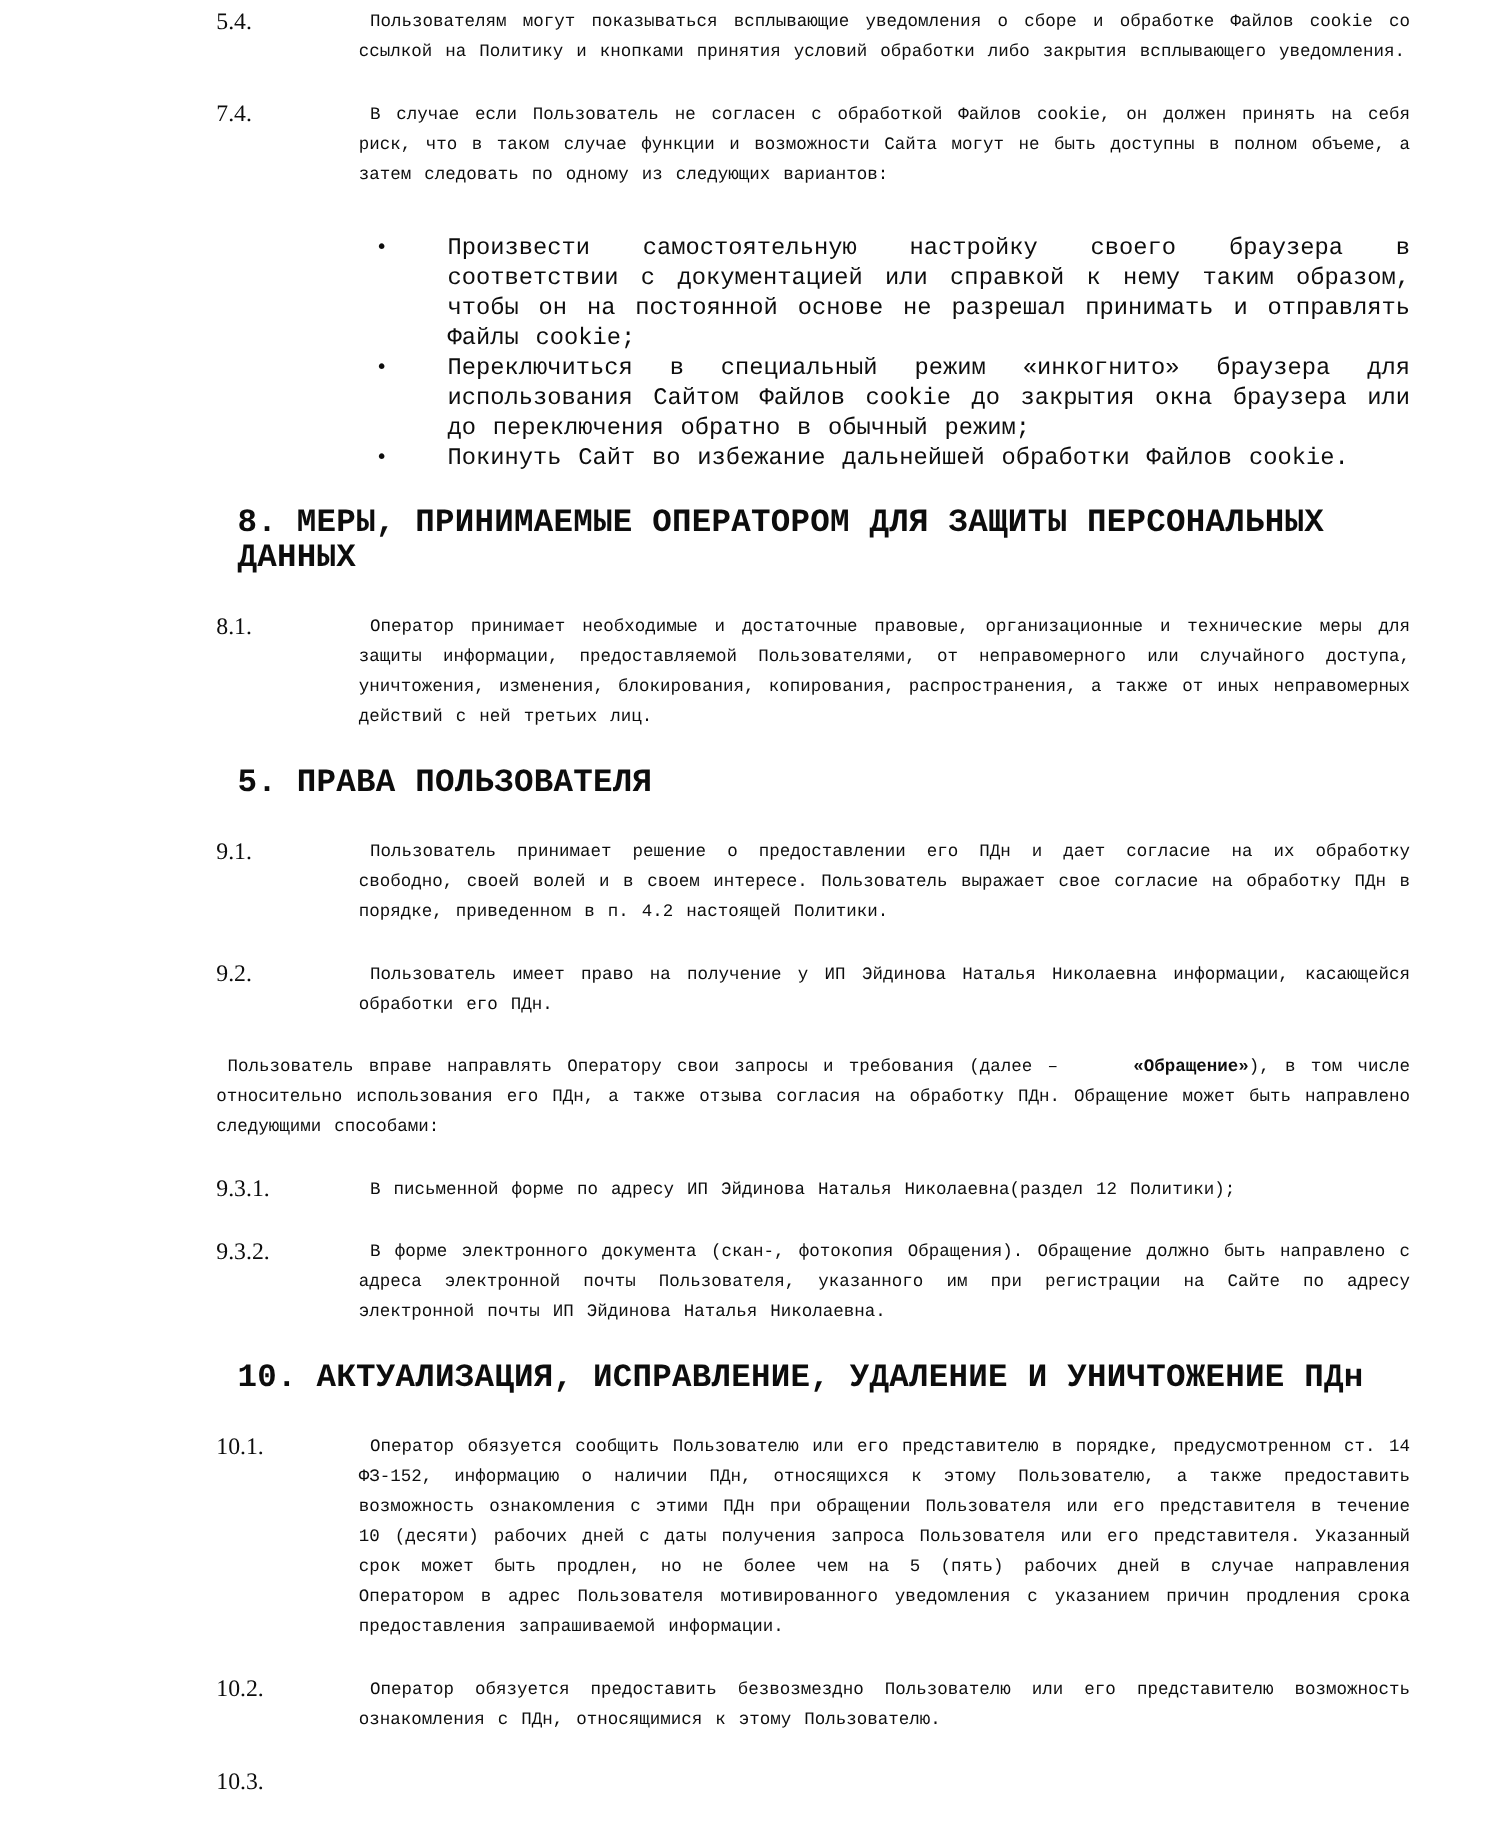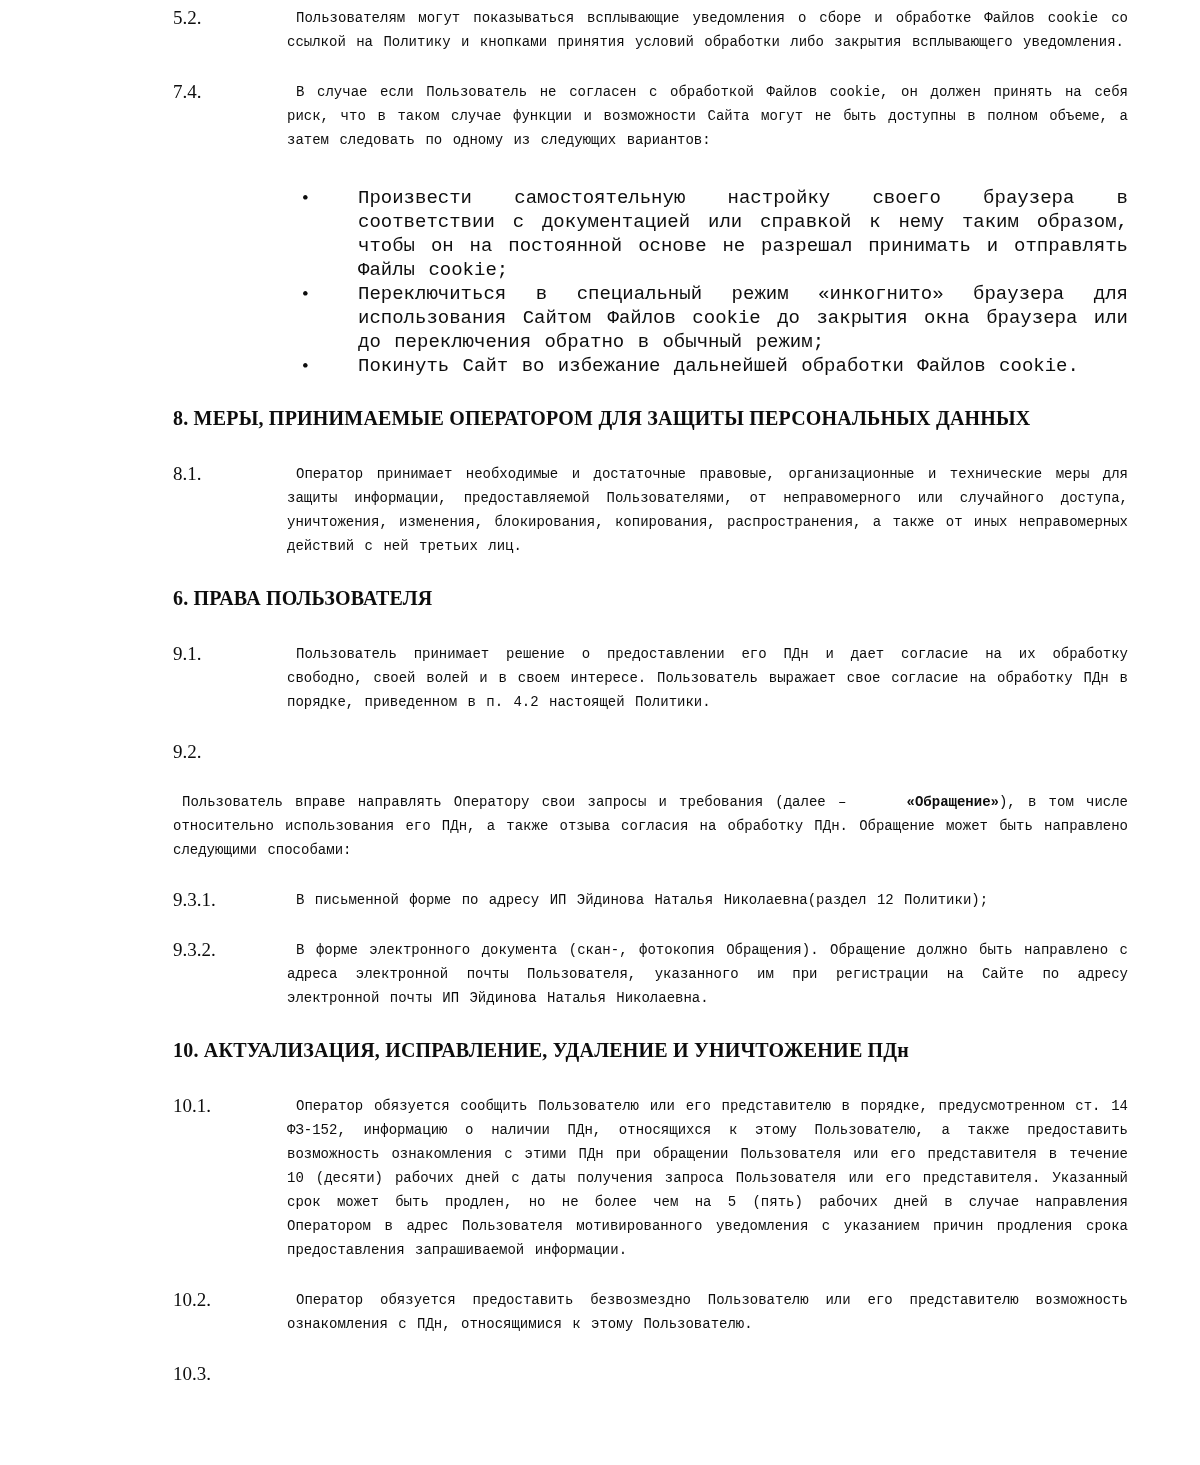--- a/index.html
+++ b/index.html
@@ -36,25 +36,26 @@
     flex: 1;
     font-size: 14px;
     line-height: 24px;
     text-align: justify;
     text-indent: 9px;
     word-spacing: 2px;
     font-family: Liberation Mono, monospace;
   }
   
   .heading {
-    font-size: 20px;
+    font-size: 26px;
     line-height: 28px;
     font-weight: bold;
-    margin: 18px 0 30px 0;
+    margin: 18px 0 30px 17px;
     letter-spacing: 0.2px;
+    font-family: Liberation Mono, monospace;
   }
   
   .bullets {
     margin: 34px 0 26px 129px;
   }
   .bullet {
     display: flex;
   }
   .bullet .dot {
     flex: none;
@@ -71,21 +72,21 @@
     font-family: Liberation Mono, monospace;
   }
   .b { font-weight: bold; margin-left: 48px; }
 </style>
 </head>
 <body>
 
 <div class="page">
 
   <div class="item">
-    <div class="num">5.2.</div>
+    <div class="num">5.4.</div>
     <div class="text">Пользователям могут показываться всплывающие уведомления о сборе и обработке Файлов cookie со ссылкой на Политику и кнопками принятия условий обработки либо закрытия всплывающего уведомления.</div>
   </div>
 
   <div class="item">
     <div class="num">7.4.</div>
     <div class="text">В случае если Пользователь не согласен с обработкой Файлов cookie, он должен принять на себя риск, что в таком случае функции и возможности Сайта могут не быть доступны в полном объеме, а затем следовать по одному из следующих вариантов:</div>
   </div>
 
   <div class="bullets">
     <div class="bullet">
@@ -102,29 +103,30 @@
     </div>
   </div>
 
   <h2 class="heading">8. МЕРЫ, ПРИНИМАЕМЫЕ ОПЕРАТОРОМ ДЛЯ ЗАЩИТЫ ПЕРСОНАЛЬНЫХ ДАННЫХ</h2>
 
   <div class="item">
     <div class="num">8.1.</div>
     <div class="text">Оператор принимает необходимые и достаточные правовые, организационные и технические меры для защиты информации, предоставляемой Пользователями, от неправомерного или случайного доступа, уничтожения, изменения, блокирования, копирования, распространения, а также от иных неправомерных действий с ней третьих лиц.</div>
   </div>
 
-  <h2 class="heading">6. ПРАВА ПОЛЬЗОВАТЕЛЯ</h2>
+  <h2 class="heading">5. ПРАВА ПОЛЬЗОВАТЕЛЯ</h2>
 
   <div class="item">
     <div class="num">9.1.</div>
     <div class="text">Пользователь принимает решение о предоставлении его ПДн и дает согласие на их обработку свободно, своей волей и в своем интересе. Пользователь выражает свое согласие на обработку ПДн в порядке, приведенном в п. 4.2 настоящей Политики.</div>
   </div>
 
   <div class="item">
     <div class="num">9.2.</div>
+    <div class="text">Пользователь имеет право на получение у ИП Эйдинова Наталья Николаевна информации, касающейся обработки его ПДн.</div>
   </div>
 
   <div class="item">
     <div class="text"><span>Пользователь вправе направлять Оператору свои запросы и требования (далее – </span><span class="b">«Обращение»</span><span>), в том числе относительно использования его ПДн, а также отзыва согласия на обработку ПДн. Обращение может быть направлено следующими способами:</span></div>
   </div>
 
   <div class="item">
     <div class="num">9.3.1.</div>
     <div class="text">В письменной форме по адресу ИП Эйдинова Наталья Николаевна(раздел 12 Политики);</div>
   </div>

